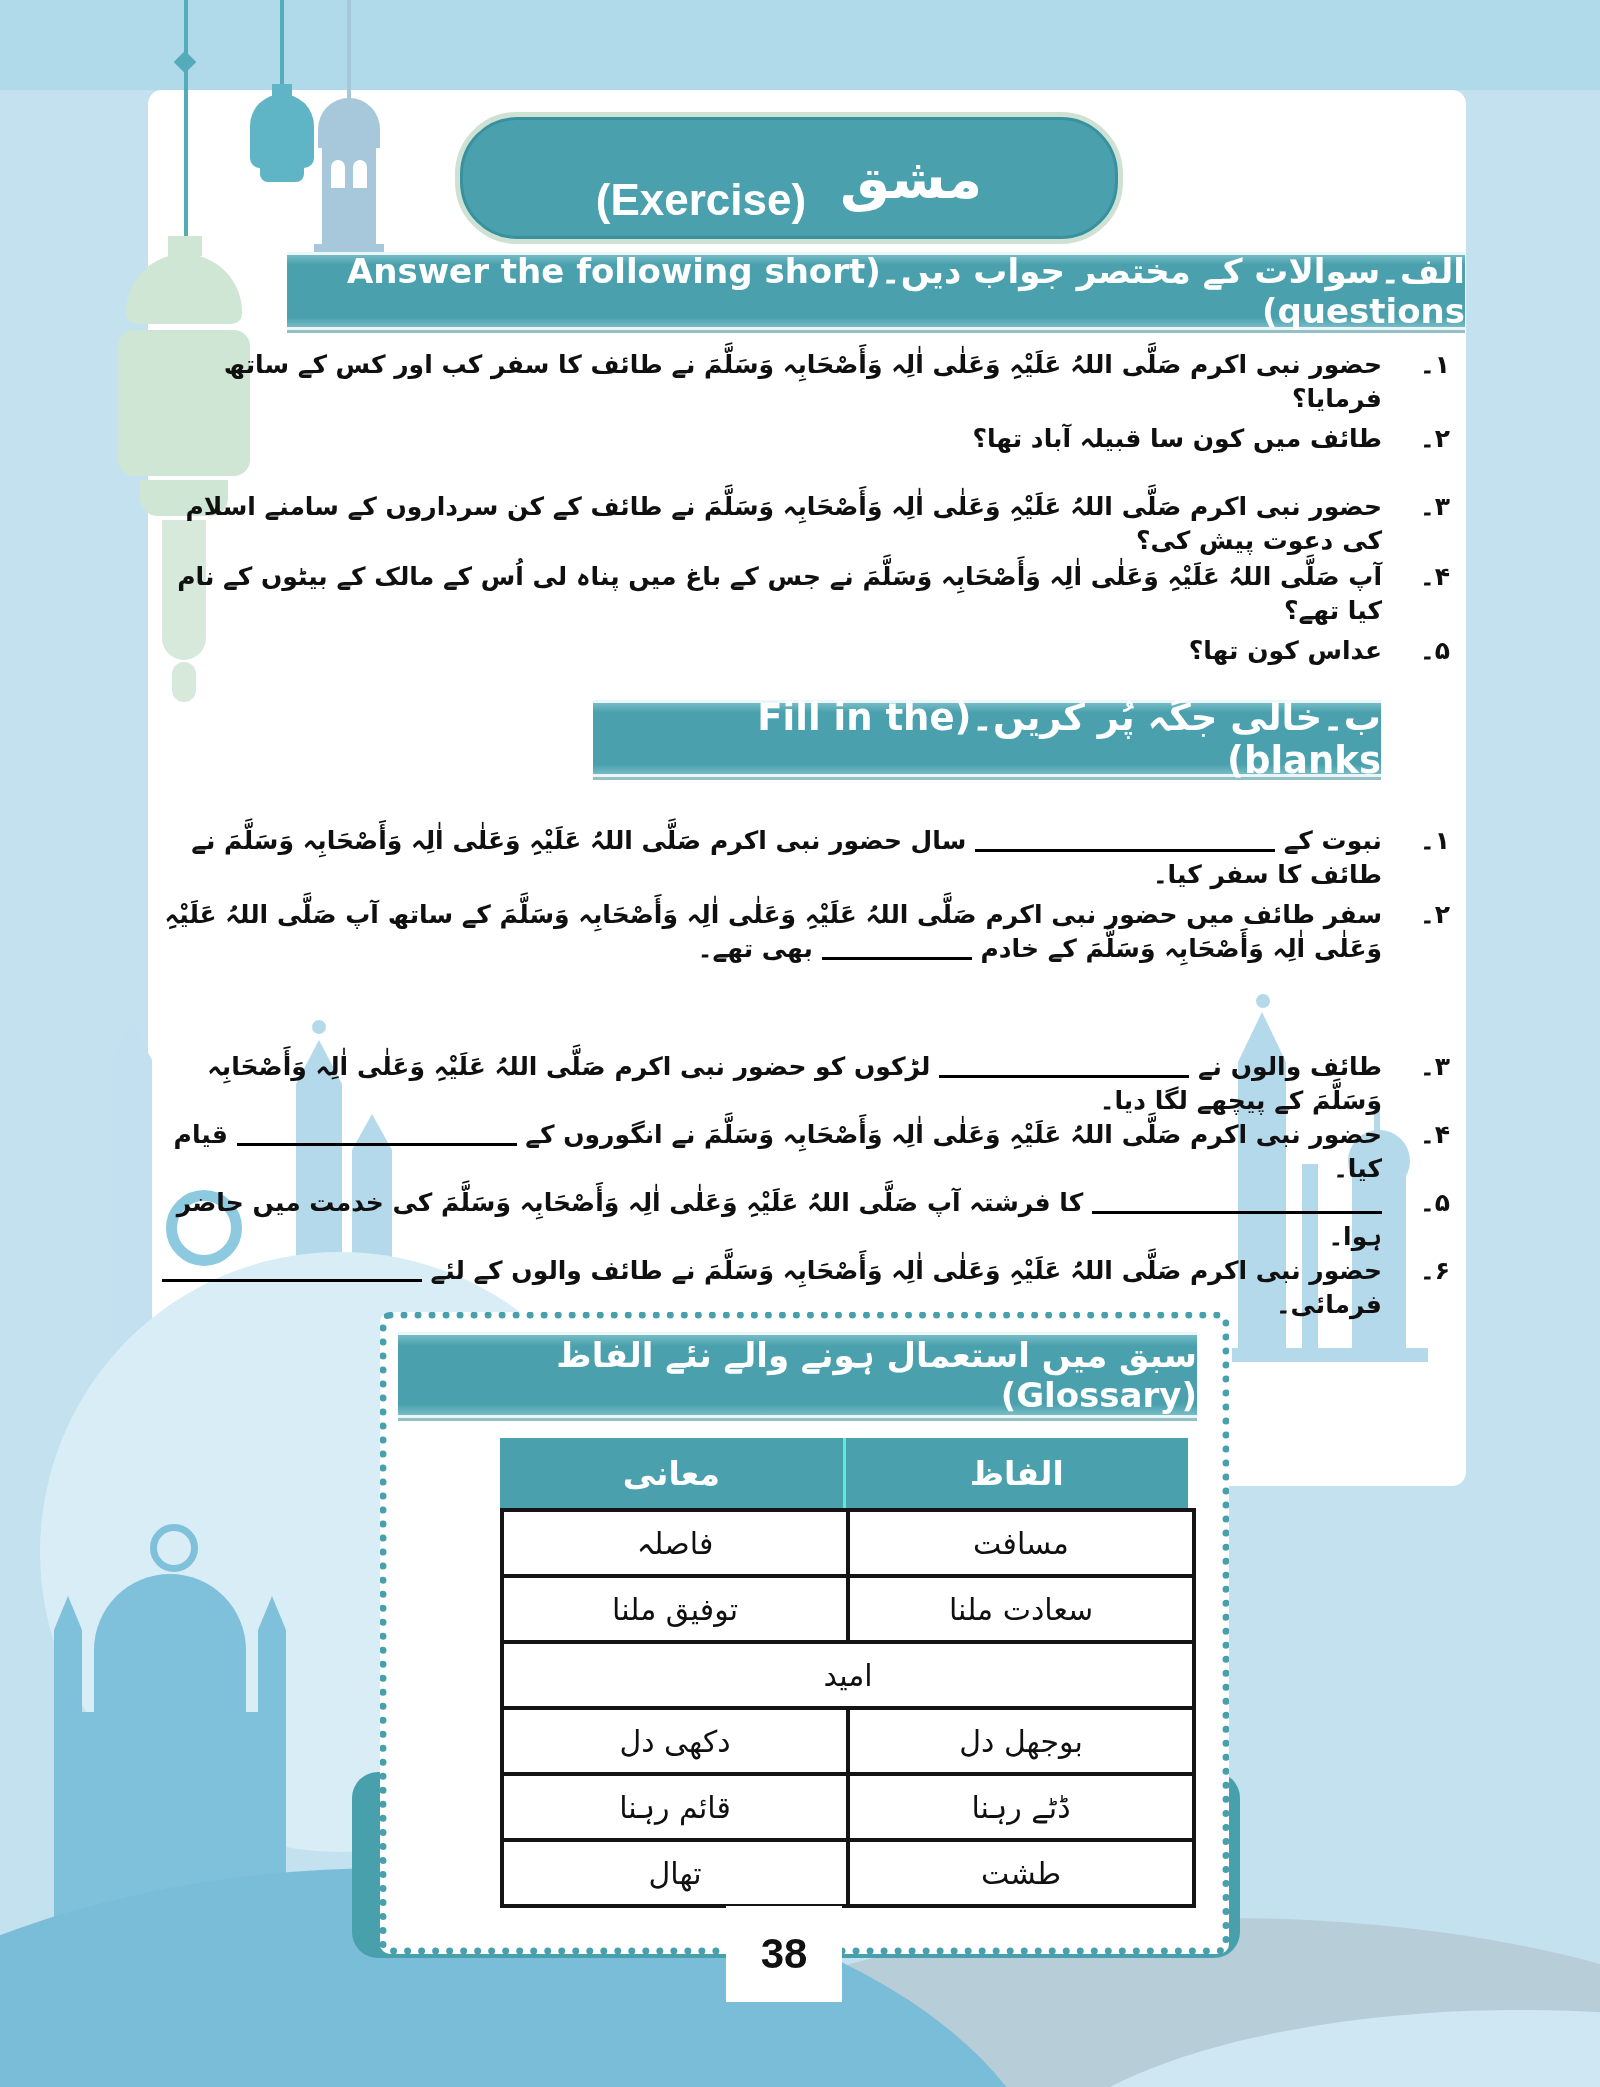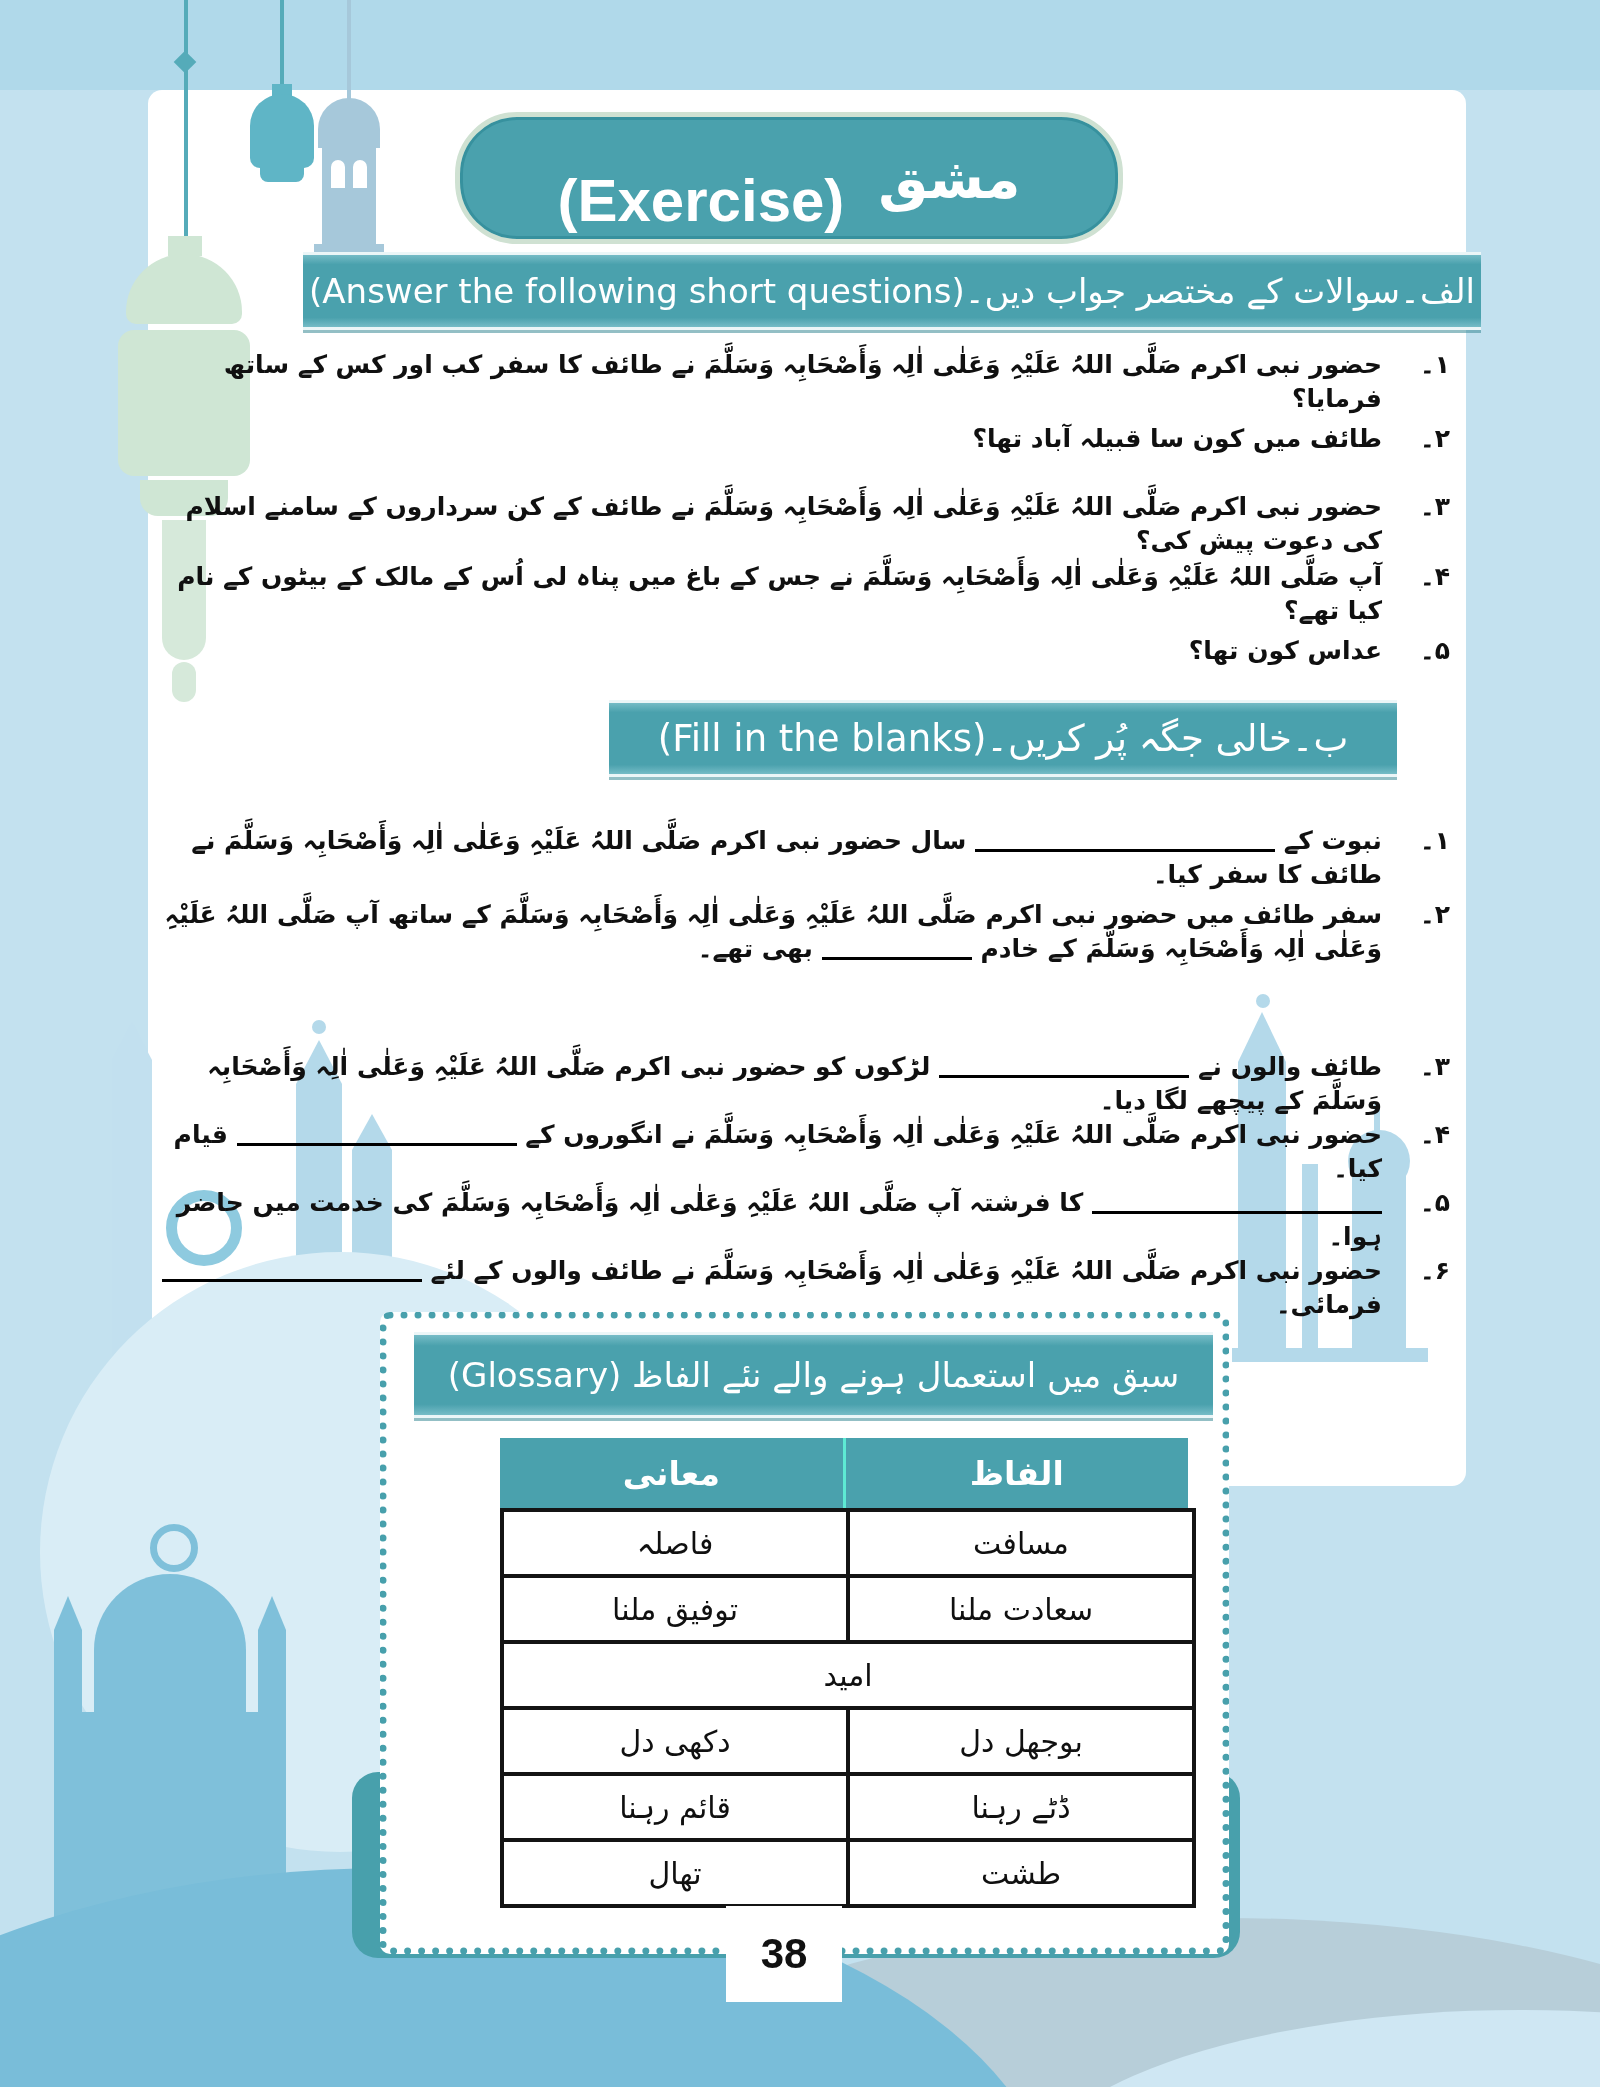--- a/index.html
+++ b/index.html
@@ -10,25 +10,25 @@
   .top-band{left:0;top:0;width:1600px;height:90px;background:#b0d9ea;z-index:0;}
   .panel{left:148px;top:90px;width:1318px;height:1396px;background:#ffffff;border-radius:14px;z-index:0;}
   .decor{z-index:1;}
   .line{background:#55abb9;width:4px;top:0;}
   .tri{width:0;height:0;}
   
   .content{z-index:2;}
   .pill{left:455px;top:112px;width:658px;height:122px;border-radius:62px;background:#4aa1ad;
         border:5px solid #cfe1d2;box-shadow:inset 0 0 0 3px #37919e;display:flex;align-items:center;
         justify-content:center;gap:34px;color:#fff;}
-  .pill-en{font-family:"Liberation Sans",sans-serif;font-weight:bold;font-size:60px;margin-top:44px;}
+  .pill-en{font-family:"Liberation Sans",sans-serif;font-weight:bold;font-size:44px;margin-top:44px;}
   .pill-ur{font-weight:bold;font-size:56px;direction:rtl;}
   .banner{background:linear-gradient(180deg,#83c4ce 0%,#4aa1ad 16%,#4aa1ad 84%,#83c4ce 100%);
           box-shadow:inset 0 3px 0 rgba(255,255,255,.85),inset 0 -3px 0 rgba(255,255,255,.85),0 3px 0 rgba(58,139,150,.55);
-          color:#fff;display:flex;align-items:center;justify-content:center;font-weight:normal;direction:rtl;margin-left:16px;}
+          color:#fff;display:flex;align-items:center;justify-content:center;font-weight:bold;direction:rtl;}
   .banner-a{left:287px;top:252px;width:1178px;height:78px;font-size:34px;}
   .banner-b{left:593px;top:700px;width:788px;height:77px;font-size:37px;}
   .q-row,.b-row{position:absolute;direction:rtl;display:flex;gap:10px;color:#101010;
         font-weight:bold;line-height:1.35;z-index:2;}
   .q-row{left:165px;width:1285px;font-size:25px;}
   .b-row{left:150px;width:1300px;font-size:25px;}
   .q-num{min-width:58px;}
   .q-text{flex:1;}
   .blank{display:inline-block;border-bottom:3px solid #000;height:20px;transform:translateY(3px);}
   

